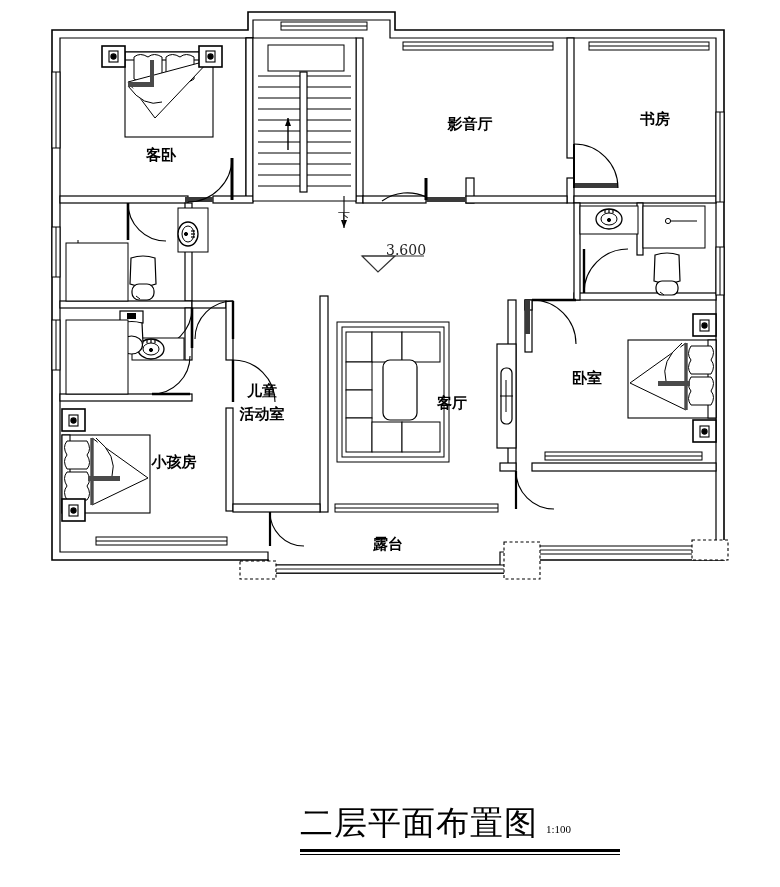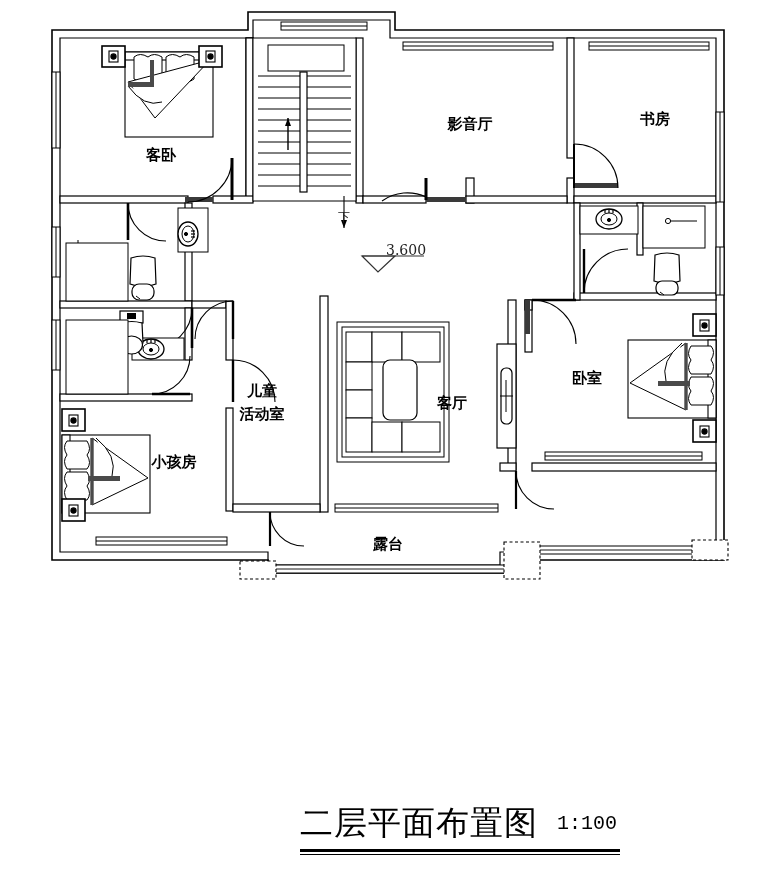--- a/index.html
+++ b/index.html
@@ -19,30 +19,30 @@
   .small-note{
     font-family:"DejaVu Sans","Liberation Sans",sans-serif;
     font-size:12px;fill:#222;text-anchor:middle;
   }
   .elev-text{
     font-family:"DejaVu Serif","Liberation Serif",serif;
     font-size:14px;fill:#222;text-anchor:start;
   }
   .title-block{
     position:absolute;left:300px;top:806px;
-    display:flex;align-items:flex-end;gap:19px;
+    display:flex;align-items:flex-end;gap:8px;
   }
   .title-main{
     font-family:"DejaVu Sans","Liberation Sans",sans-serif;
     font-size:33px;letter-spacing:1px;line-height:1;color:#000;
     white-space:nowrap;
   }
   .title-scale{
-    font-family:Liberation Mono, monospace;
-    font-size:20px;color:#000;padding-bottom:4px;white-space:nowrap;
+    font-family:Liberation Serif, serif;
+    font-size:11px;color:#000;padding-bottom:4px;white-space:nowrap;
   }
   .title-rule-wrap{position:absolute;left:300px;top:849px;width:320px;}
   .title-rule-thick{height:3px;background:#000;width:100%;}
   .title-rule-gap{height:2px;background:transparent;width:100%;}
   .title-rule-thin{height:1px;background:#000;width:100%;}
 </style>
 </head>
 <body>
 
 <div id="plan-root">

